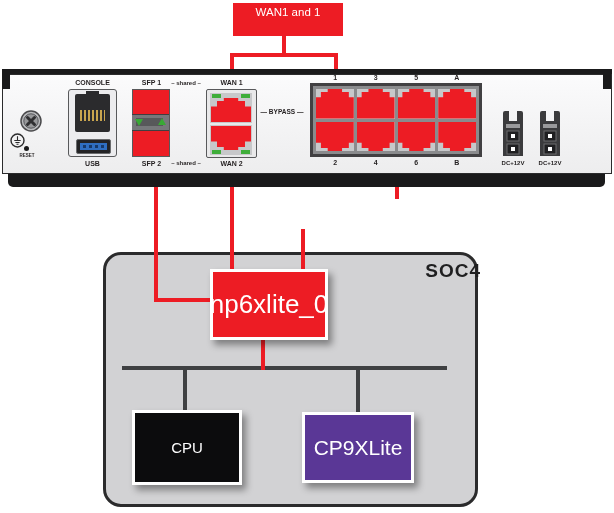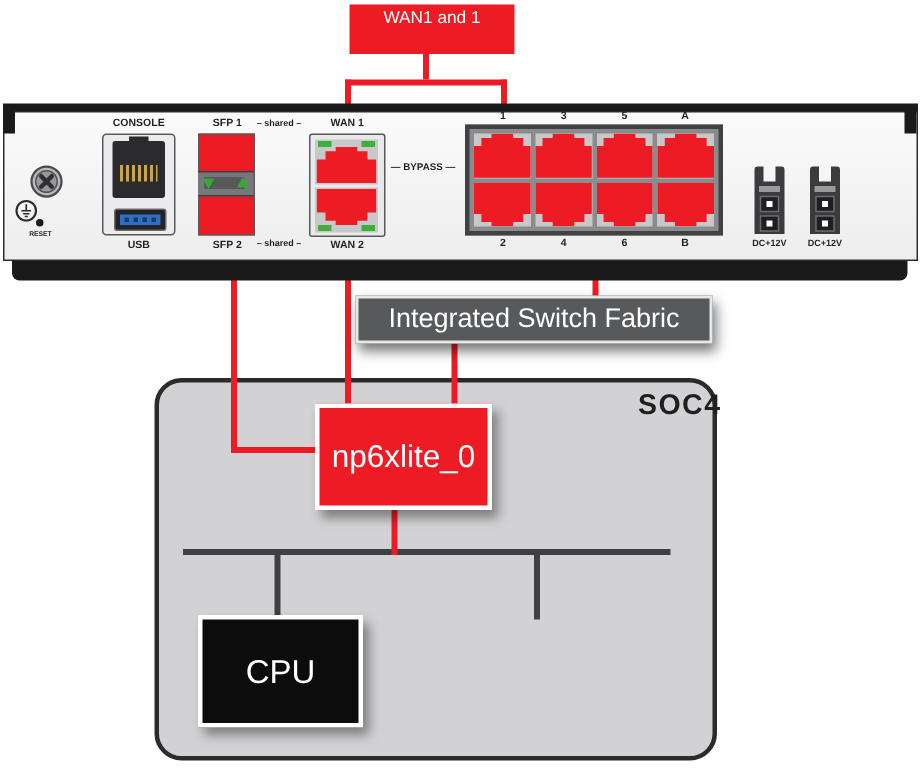--- a/index.html
+++ b/index.html
@@ -81,22 +81,22 @@
   
   .soc { position:absolute; left:103px; top:252px; width:375px; height:255px;
          background:#d2d2d4; border:3px solid #2b2b2c; border-radius:18px; z-index:1; }
   .soc-title { position:absolute; right:133px; top:260px; font-weight:bold;
                font-size:19px; color:#1f1f20; letter-spacing:1px; z-index:2; }
 
   .busline { position:absolute; background:#3f4042; z-index:3; }
 
   .node { position:absolute; border:3px solid #fff; box-shadow:4px 5px 7px rgba(0,0,0,.4);
           color:#fff; display:flex; align-items:center; justify-content:center; z-index:6; }
-  .np   { left:210px; top:269px; width:118px; height:71px; background:#ed1c24; font-size:21px; }
-  .cpu  { left:132px; top:410px; width:110px; height:75px; background:#0c0c0d; font-size:22px; }
+  .np   { left:210px; top:269px; width:118px; height:71px; background:#ed1c24; font-size:26px; }
+  .cpu  { left:132px; top:410px; width:110px; height:75px; background:#0c0c0d; font-size:15px; }
   .cp9  { left:302px; top:412px; width:112px; height:71px; background:#5a3796; font-size:21px; }
 
   .reset-dot { position:absolute; left:24px; top:146px; width:5px; height:5px; border-radius:50%;
                background:#1a1a1b; z-index:12; }
   .reset-lbl { position:absolute; left:13px; top:153px; width:28px; font-size:4.5px; font-weight:bold;
                color:#231f20; text-align:center; z-index:12; }
   .dc-lbl { position:absolute; top:160px; width:32px; font-size:6px; font-weight:bold;
             color:#231f20; text-align:center; z-index:12; }
   svg.icon { position:absolute; z-index:12; }
 </style>
@@ -235,25 +235,25 @@
   <svg class="icon" style="left:537px; top:110px;" width="26" height="48" viewBox="0 0 26 48">
     <path d="M3 3 q0 -2 2 -2 h4 v10 h8 V1 h4 q2 0 2 2 v43 H3 z" fill="#3b3b3d"></path>
     <rect x="6" y="14" width="14" height="4" fill="#9a9a9c"></rect>
     <rect x="7" y="21" width="12" height="10" fill="#1f1f21" stroke="#6c6c6e" stroke-width="1"></rect>
     <rect x="11" y="24" width="4" height="4" fill="#fff"></rect>
     <rect x="7" y="34" width="12" height="10" fill="#1f1f21" stroke="#6c6c6e" stroke-width="1"></rect>
     <rect x="11" y="37" width="4" height="4" fill="#fff"></rect>
   </svg>
   <div class="dc-lbl" style="left:534px;">DC+12V</div>
 
-  <div class="isf">Integrated Switch Fabric</div>
 
   <div class="soc"></div>
   <div class="soc-title">SOC4</div>
 
   <div class="busline" style="left:122px; top:366px; width:325px; height:4px;"></div>
   <div class="busline" style="left:183px; top:370px; width:4px; height:40px;"></div>
   <div class="busline" style="left:356px; top:370px; width:4px; height:43px;"></div>
 
   <div class="node np">np6xlite_0</div>
   <div class="node cpu">CPU</div>
+  <div class="node cp9">CP9XLite</div>
 
 </div>
 
 </body></html>

